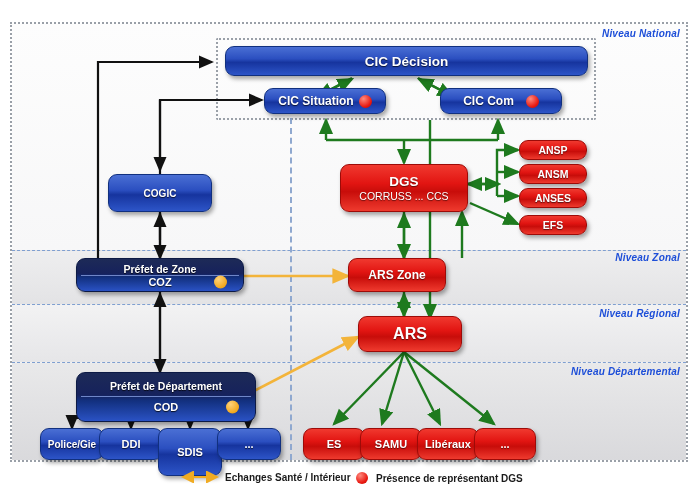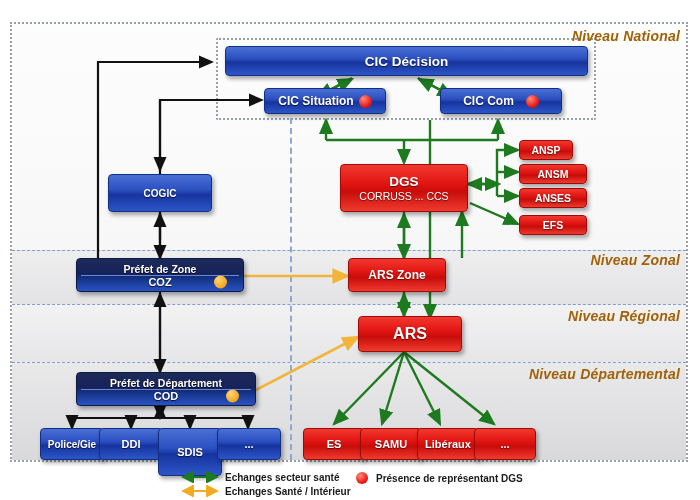--- a/index.html
+++ b/index.html
@@ -13,32 +13,32 @@
   
   .band{position:absolute;left:12px;width:674px;box-sizing:border-box;}
   #band-national{top:24px;height:226px;background:linear-gradient(180deg,#fdfdfd 0%,#f7f7f8 100%);}
   #band-zonal{top:250px;height:55px;background:linear-gradient(180deg,#eeeeef 0%,#e3e3e5 100%);
               border-top:1px dashed #7f9fd0;border-bottom:1px dashed #7f9fd0;}
   #band-regional{top:305px;height:58px;background:linear-gradient(180deg,#f2f2f3 0%,#e6e6e8 100%);
               border-bottom:1px dashed #7f9fd0;}
   #band-departemental{top:363px;height:97px;background:linear-gradient(180deg,#e9e9ea 0%,#d9d9dc 100%);}
 
   .level-label{position:absolute;right:20px;font-style:italic;font-weight:bold;
-               font-size:14px;color:#a16207;white-space:nowrap;letter-spacing:.2px;}
+               font-size:10px;color:#1d4ed8;white-space:nowrap;letter-spacing:.2px;}
 
   
   #cic-group{position:absolute;left:216px;top:38px;width:380px;height:82px;
              border:2px dotted #9aa0a8;box-sizing:border-box;border-radius:2px;}
 
   
   #vsep{position:absolute;left:290px;top:118px;width:0;height:342px;
         border-left:2px dashed #8fa8cf;}
 
   
-  .box{position:absolute;box-sizing:border-box;border-radius:4px;
+  .box{position:absolute;box-sizing:border-box;border-radius:9px;
        display:flex;align-items:center;justify-content:center;
        color:#ffffff;font-weight:bold;text-align:center;
        box-shadow:2px 3px 4px rgba(0,0,0,.35);z-index:6;}
   .blue{background:linear-gradient(180deg,#4a6fd4 0%,#2b4fc0 42%,#16349e 55%,#2d55c8 100%);
         border:1px solid #11307f;text-shadow:0 1px 1px rgba(0,0,0,.7);}
   .bluedark{background:linear-gradient(180deg,#1d2a57 0%,#16225c 45%,#12307f 58%,#2a52c4 100%);
         border:1px solid #0d1a45;text-shadow:0 1px 1px rgba(0,0,0,.8);}
   .red{background:linear-gradient(180deg,#f0392f 0%,#e21512 40%,#c80d0a 58%,#ef3a2e 100%);
        border:1px solid #9d0b08;text-shadow:0 1px 1px rgba(0,0,0,.55);}
 
@@ -182,21 +182,21 @@
 
   <div class="box blue" id="n-cogic" style="left:108px;top:174px;width:104px;height:38px;font-size:10px;">
     <span>COGIC</span>
   </div>
 
   <div class="box red" id="n-dgs" style="left:340px;top:164px;width:128px;height:48px;flex-direction:column;gap:1px;">
     <span style="font-size:13.5px;">DGS</span>
     <span style="font-size:10.5px;font-weight:normal;text-align:right;">CORRUSS ... CCS</span>
   </div>
 
-  <div class="box red" style="left:519px;top:140px;width:54px;height:20px;font-size:10.5px;">
+  <div class="box red" style="left:519px;top:140px;width:68px;height:20px;font-size:10.5px;">
     <span>ANSP</span>
     </div>
   <div class="box red" style="left:519px;top:164px;width:68px;height:20px;font-size:10.5px;">
     <span>ANSM</span>
     </div>
   <div class="box red" style="left:519px;top:188px;width:68px;height:20px;font-size:10.5px;">
     <span>ANSES</span>
     </div>
   <div class="box red" style="left:519px;top:215px;width:68px;height:20px;font-size:10.5px;">
     <span>EFS</span>
@@ -211,21 +211,21 @@
   </div>
 
   <div class="box red" style="left:348px;top:258px;width:98px;height:34px;font-size:12px;">
     <span>ARS Zone</span>
   </div>
 
   <div class="box red" style="left:358px;top:316px;width:104px;height:36px;font-size:16px;">
     <span>ARS</span>
   </div>
 
-  <div class="box bluedark prefet" style="left:76px;top:372px;width:180px;height:34px;">
+  <div class="box bluedark prefet" style="left:76px;top:372px;width:180px;height:50px;">
     <div class="top">Préfet de Département</div>
     <div class="bot">
       <span>COD</span>
       <span class="dot-orange"></span>
     </div>
   </div>
 
   <div class="box blue" style="left:40px;top:428px;width:64px;height:32px;font-size:10px;">
     <span>Police/Gie</span>
     </div>
@@ -247,35 +247,20 @@
     </div>
   <div class="box red" style="left:417px;top:428px;width:62px;height:32px;font-size:11px;">
     <span>Libéraux</span>
     </div>
   <div class="box red" style="left:474px;top:428px;width:62px;height:32px;font-size:11px;">
     <span>...</span>
     </div>
 
   <div id="legend">
     <div id="legend-left">
-      <div class="lg-row">
-        <svg width="50" height="12">
-          <defs>
-            <marker id="lgR" markerWidth="6" markerHeight="6" refX="5" refY="3" orient="auto">
-                <path d="M0,0 L6,3 L0,6 z" fill="#1e7a1e"></path>
-              </marker>
-            <marker id="lgL" markerWidth="6" markerHeight="6" refX="5" refY="3" orient="auto">
-                <path d="M0,0 L6,3 L0,6 z" fill="#1e7a1e"></path>
-              </marker>
-          </defs>
-          <path d="M8,6 L42,6" stroke="#1e7a1e" stroke-width="2.2" marker-end="url(#lgR)"></path>
-          <path d="M42,6 L8,6" stroke="#1e7a1e" stroke-width="2.2" marker-end="url(#lgL)"></path>
-        </svg>
-        <span class="lg-text">Echanges secteur santé</span>
-      </div>
       <div class="lg-row">
         <svg width="50" height="12">
           <defs>
             <marker id="lgOR" markerWidth="6" markerHeight="6" refX="5" refY="3" orient="auto">
                 <path d="M0,0 L6,3 L0,6 z" fill="#f0ab23"></path>
               </marker>
             <marker id="lgOL" markerWidth="6" markerHeight="6" refX="5" refY="3" orient="auto">
                 <path d="M0,0 L6,3 L0,6 z" fill="#f0ab23"></path>
               </marker>
           </defs>

